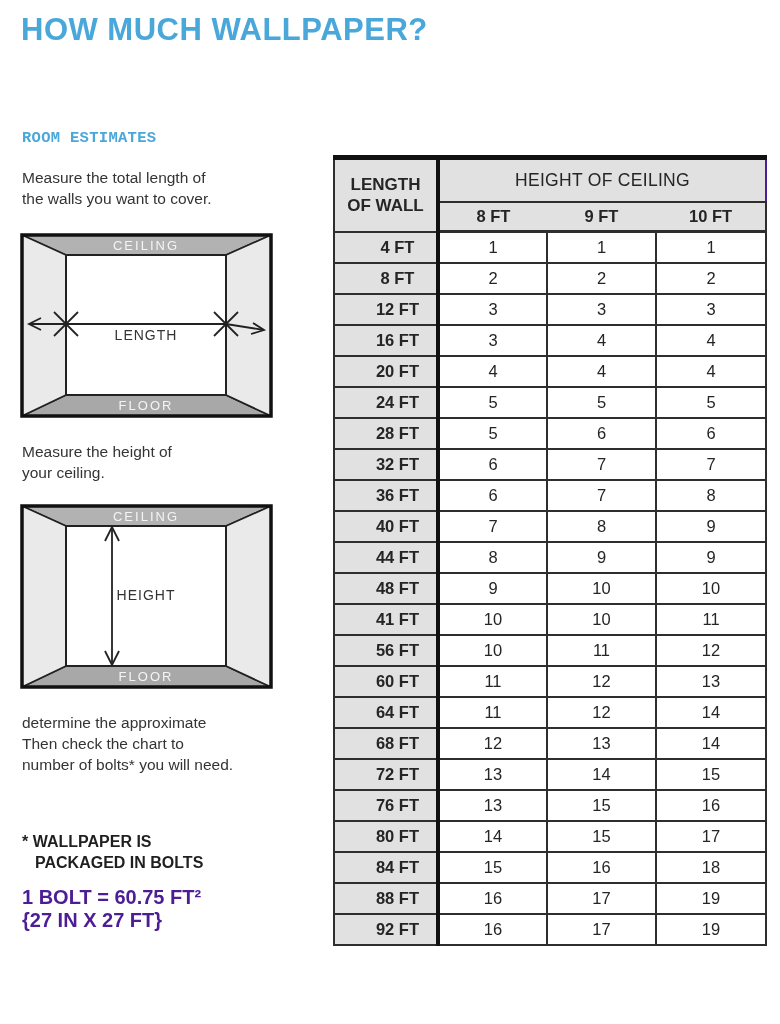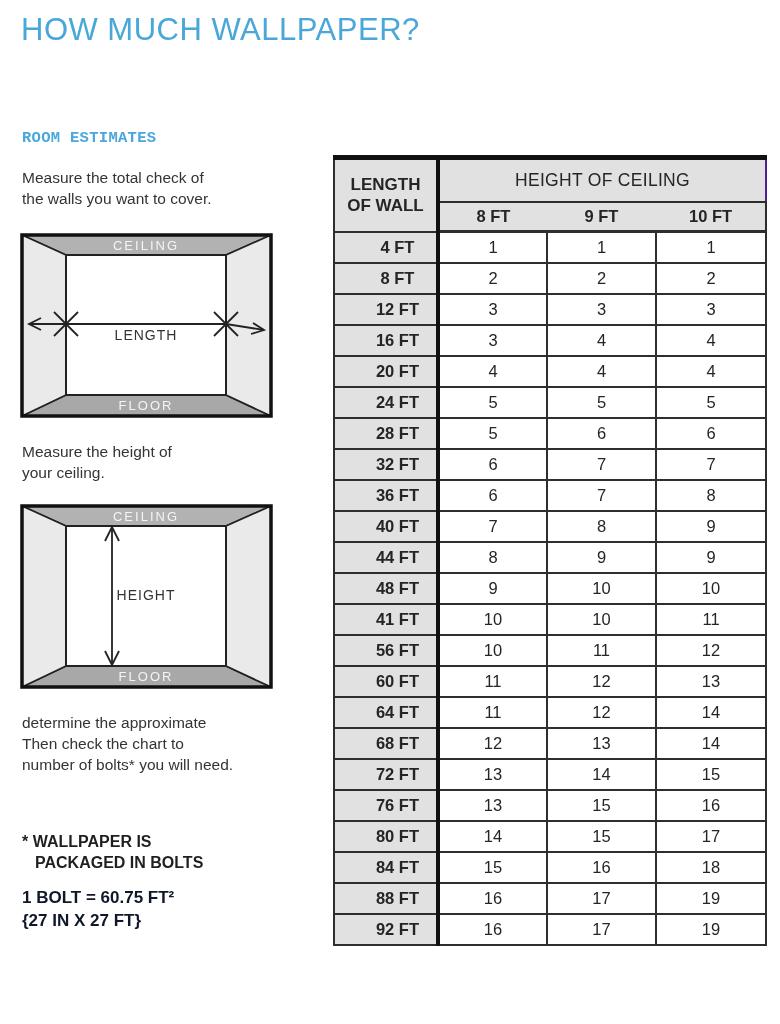--- a/index.html
+++ b/index.html
@@ -7,21 +7,21 @@
     width: 780px; height: 1024px;
     background: #ffffff;
     font-family: "Liberation Sans", sans-serif;
     position: relative;
     overflow: hidden;
   }
   .abs { position: absolute; }
 
   .page-title {
     left: 21px; top: 12px;
-    font-size: 31px; font-weight: normal;
+    font-size: 31px; font-weight: bold;
     color: var(--accent-blue);
     letter-spacing: 0.5px;
     white-space: nowrap;
     text-align: center;
   }
   .section-heading {
     font-size: 15.5px; font-weight: bold;
     color: var(--accent-blue);
     letter-spacing: 0.3px;
     white-space: nowrap;
@@ -59,22 +59,22 @@
   .dim-line { stroke: #222222; stroke-width: 1.8; fill: none; }
 
   .footnote {
     left: 22px; top: 831px;
     font-size: 16px; font-weight: bold; line-height: 21px;
     color: #1f1f1f;
   }
   .footnote .indent { padding-left: 13px; }
   .bolt-spec {
     left: 22px; top: 886px;
-    font-size: 17px; font-weight: bold; line-height: 23px;
-    color: #0f172a;
+    font-size: 20px; font-weight: bold; line-height: 23px;
+    color: #4c1d95;
   }
 
   .bolts-table-wrap { left: 333px; top: 155px; }
   table.bolts {
     border-collapse: collapse;
     table-layout: fixed;
     width: 432px;
     border-top: 5px solid #111111;
     border-bottom: 2px solid #2e2e2e;
   }
@@ -121,21 +121,21 @@
 </head>
 <body>
 
 <h1 class="abs page-title">HOW MUCH WALLPAPER?</h1>
 
 <div class="abs section-heading" id="room-estimates-heading">ROOM ESTIMATES</div>
 
 <div class="abs section-heading" id="table-heading">NUMBER OF BOLTS* NEEDED</div>
 
 <div class="abs para" id="step1">
-  <div>Measure the total check of</div>
+  <div>Measure the total length of</div>
   <div>the walls you want to cover.</div>
 </div>
 
 <svg class="abs diagram" id="length-diagram" viewBox="0 0 253 185">
   <polygon class="ceiling-band" points="2,2 251,2 206,22 46,22"></polygon>
   <polygon class="floor-band" points="2,183 251,183 206,162 46,162"></polygon>
   <polygon class="side-wall" points="2,2 46,22 46,162 2,183"></polygon>
   <polygon class="side-wall" points="251,2 206,22 206,162 251,183"></polygon>
   <rect class="back-wall" x="46" y="22" width="160" height="140"></rect>
   <rect class="outer-frame" x="2" y="2" width="249" height="181"></rect>

